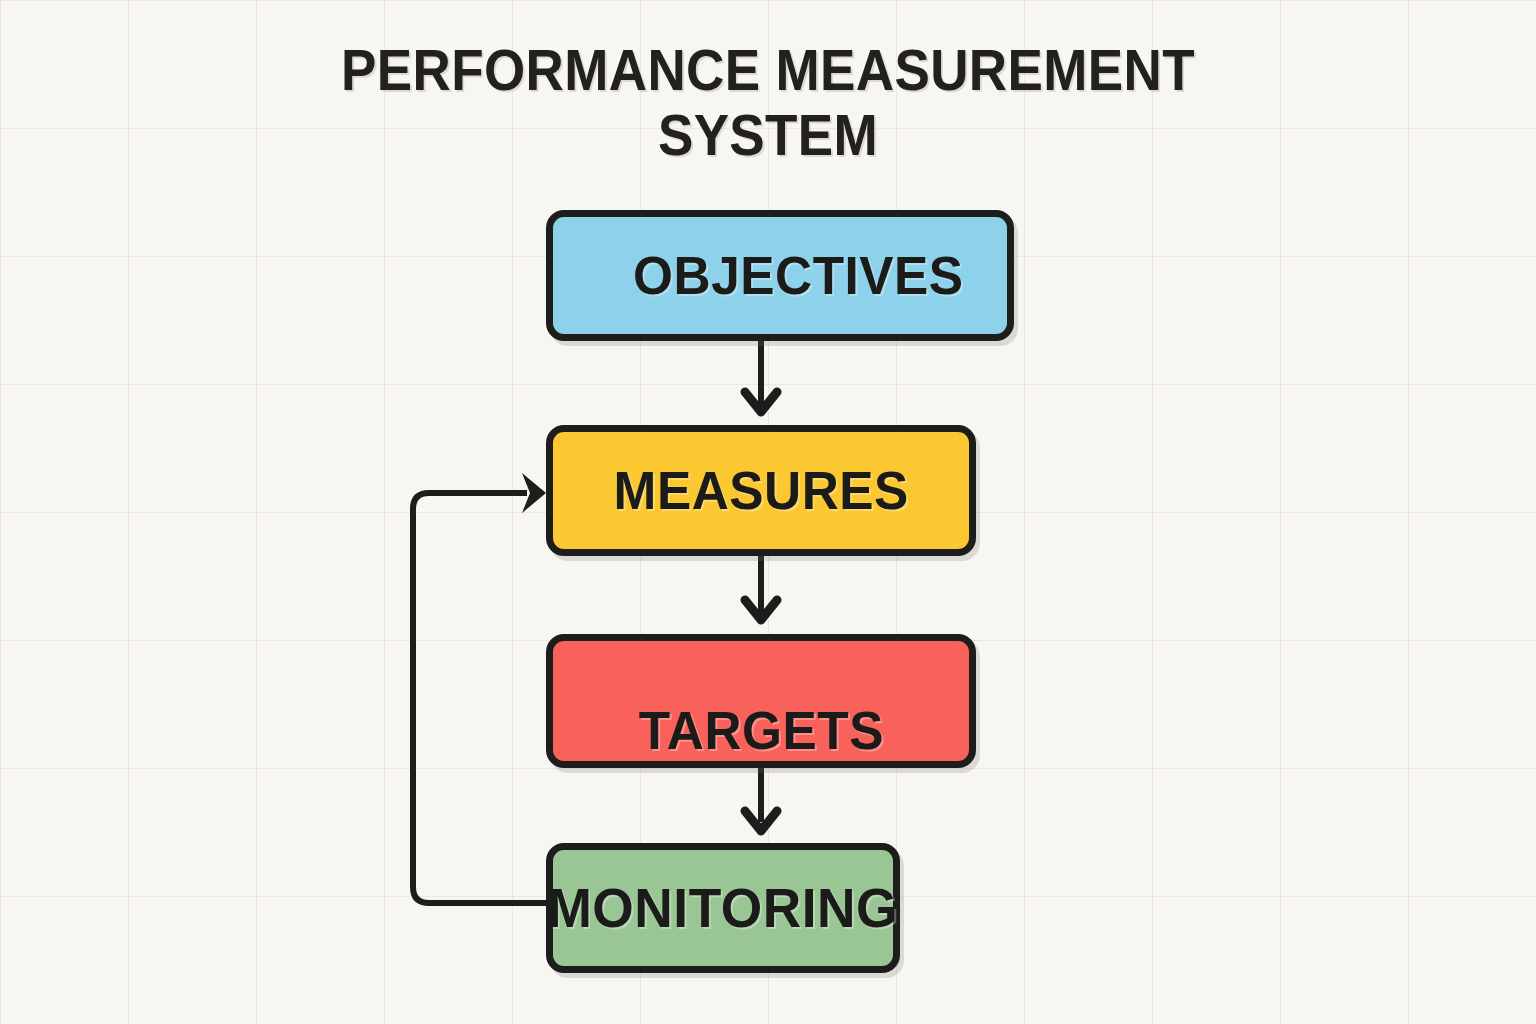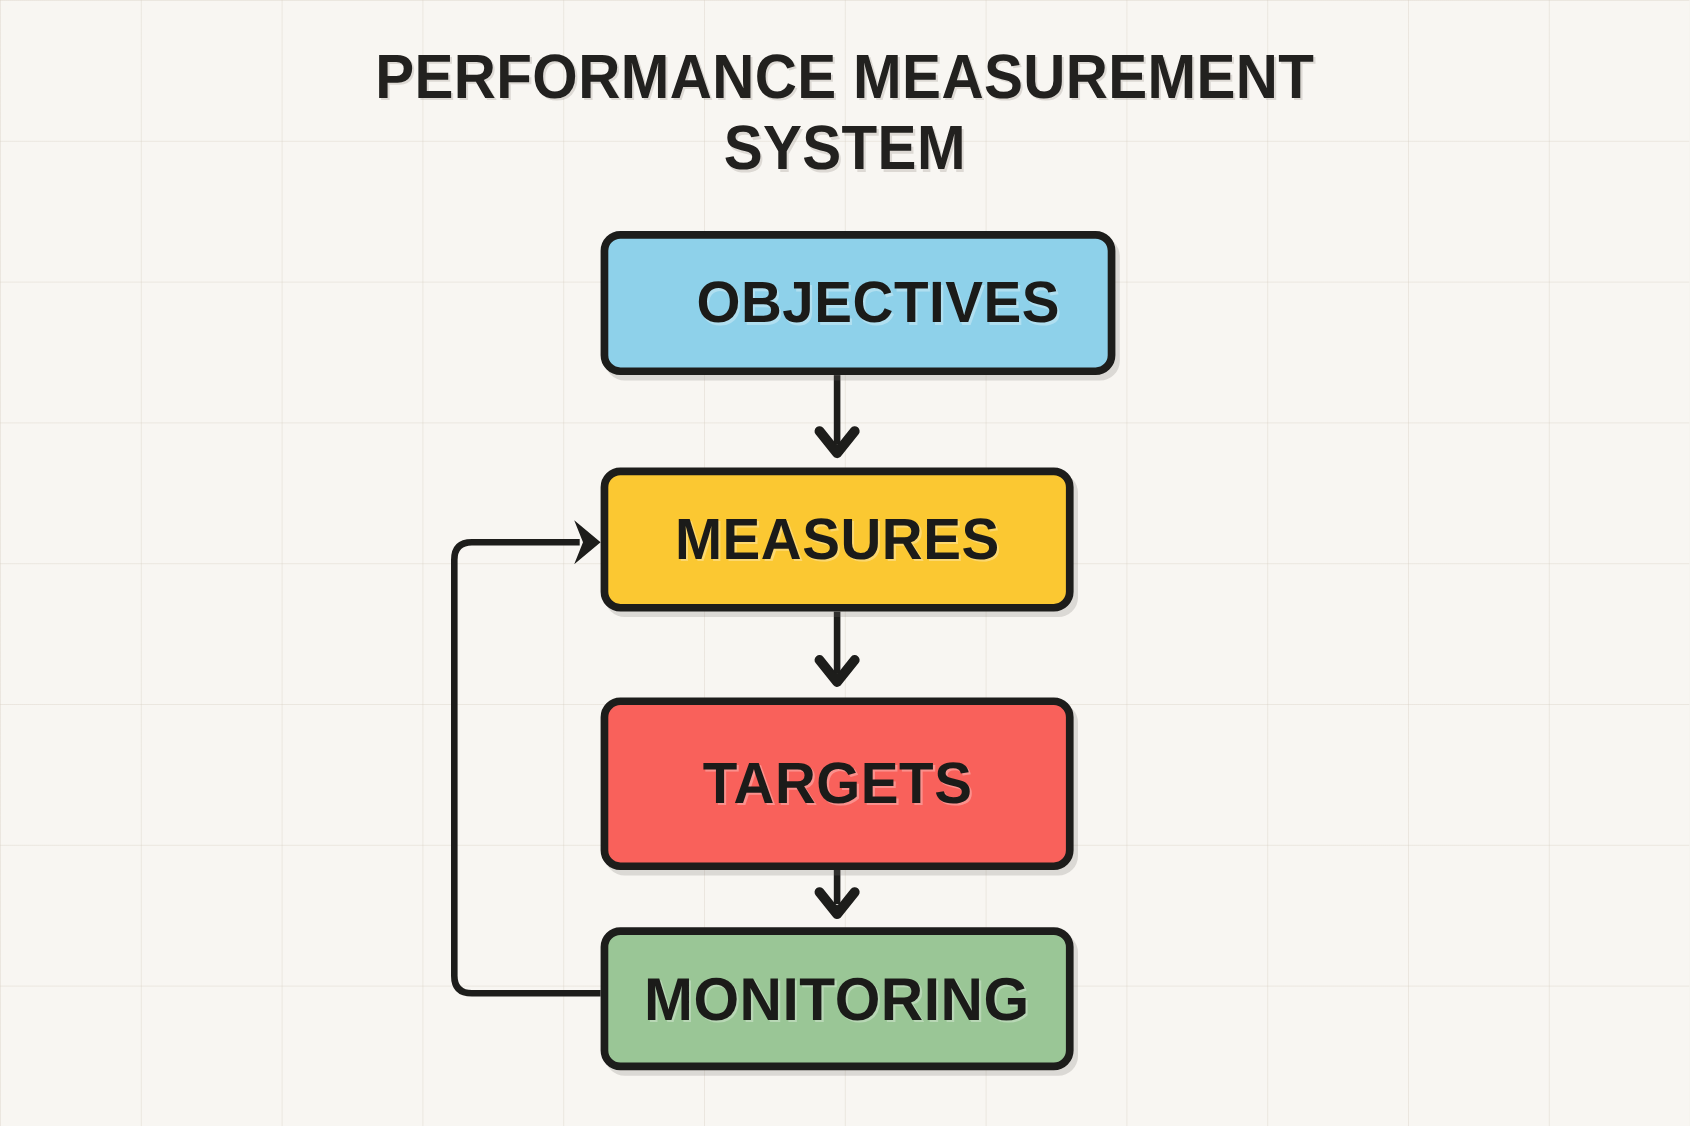--- a/index.html
+++ b/index.html
@@ -69,22 +69,22 @@
     font-weight: 700;
     letter-spacing: 0.5px;
     color: #1b1b19;
     text-shadow: 2px 2px 0 rgba(255,255,255,0.30);
     white-space: nowrap;
     transform: scaleX(0.97);
   }
 
   #node-objectives { left: 546px; top: 210px;  width: 468px; height: 131px; background: #8ed1ea; padding-left: 36px; }
   #node-measures   { left: 546px; top: 425px;  width: 430px; height: 131px; background: #fbc832; }
-  #node-targets    { left: 546px; top: 634px;  width: 430px; height: 157px; background: #f9615b; }
-  #node-monitoring { left: 546px; top: 843px;  width: 430px; height: 130px; background: #9ac696; }
+  #node-targets    { left: 546px; top: 634px;  width: 430px; height: 134px; background: #f9615b; align-items: flex-end; }
+  #node-monitoring { left: 546px; top: 843px;  width: 354px; height: 130px; background: #9ac696; }
 
   #node-monitoring .node-label { font-size: 55px; }
 </style>
 </head>
 <body>
 
 <div id="canvas">
 
   <div id="title">PERFORMANCE MEASUREMENT
 SYSTEM</div>

